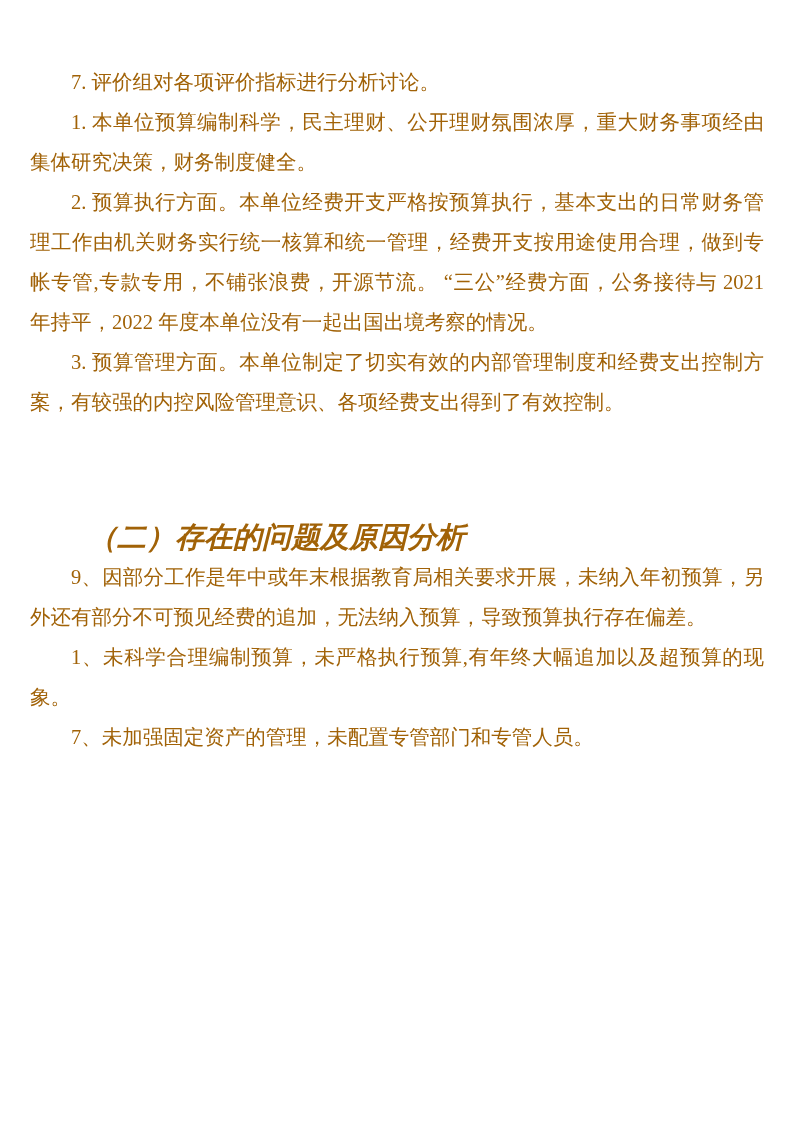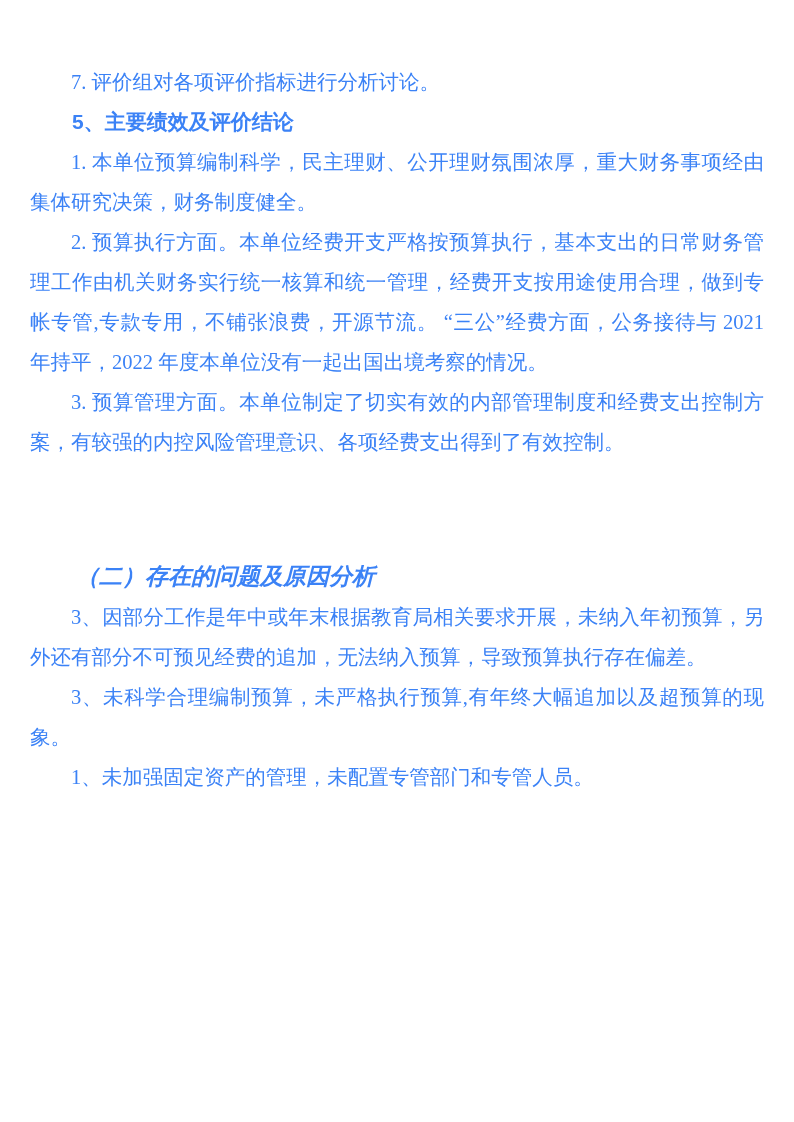--- a/index.html
+++ b/index.html
@@ -9,21 +9,21 @@
   }
   .page {
     position: relative;
     width: 794px;
     height: 1122px;
     background: #ffffff;
     box-sizing: border-box;
     padding: 62px 30px 0 30px;
     overflow: hidden;
     font-family: "Liberation Serif", "DejaVu Serif", serif;
-    color: #3b82f6;
+    color: #a16207;
   }
   .body-para {
     margin: 0;
     font-size: 20.5px;
     line-height: 40px;
     text-align: justify;
     text-indent: 2em;
     word-break: break-all;
   }
   .heading-sans {
@@ -32,46 +32,45 @@
     font-weight: bold;
     font-size: 21px;
     line-height: 40px;
     text-indent: 2em;
   }
   .heading-kai {
     margin: 0;
     font-family: "Liberation Serif", "DejaVu Serif", serif;
     font-weight: bold;
     font-style: italic;
-    font-size: 23px;
+    font-size: 29px;
     line-height: 40px;
     text-indent: 2em;
   }
   .section-gap {
     margin-top: 95px;
   }
 </style>
 </head>
 <body>
 
 <div class="page">
 
   <p class="body-para">7. 评价组对各项评价指标进行分析讨论。</p>
 
 
-  <h3 class="heading-sans">5、主要绩效及评价结论</h3>
 
   <p class="body-para">1. 本单位预算编制科学，民主理财、公开理财氛围浓厚，重大财务事项经由集体研究决策，财务制度健全。</p>
 
   <p class="body-para">2. 预算执行方面。本单位经费开支严格按预算执行，基本支出的日常财务管理工作由机关财务实行统一核算和统一管理，经费开支按用途使用合理，做到专帐专管,专款专用，不铺张浪费，开源节流。 “三公”经费方面，公务接待与 2021 年持平，2022 年度本单位没有一起出国出境考察的情况。</p>
 
   <p class="body-para">3. 预算管理方面。本单位制定了切实有效的内部管理制度和经费支出控制方案，有较强的内控风险管理意识、各项经费支出得到了有效控制。</p>
 
   <h3 class="heading-kai section-gap">（二）存在的问题及原因分析</h3>
 
-  <p class="body-para">3、因部分工作是年中或年末根据教育局相关要求开展，未纳入年初预算，另外还有部分不可预见经费的追加，无法纳入预算，导致预算执行存在偏差。</p>
+  <p class="body-para">9、因部分工作是年中或年末根据教育局相关要求开展，未纳入年初预算，另外还有部分不可预见经费的追加，无法纳入预算，导致预算执行存在偏差。</p>
 
 
-  <p class="body-para">3、未科学合理编制预算，未严格执行预算,有年终大幅追加以及超预算的现象。</p>
+  <p class="body-para">1、未科学合理编制预算，未严格执行预算,有年终大幅追加以及超预算的现象。</p>
 
-  <p class="body-para">1、未加强固定资产的管理，未配置专管部门和专管人员。</p>
+  <p class="body-para">7、未加强固定资产的管理，未配置专管部门和专管人员。</p>
 
 </div>
 
 </body></html>

